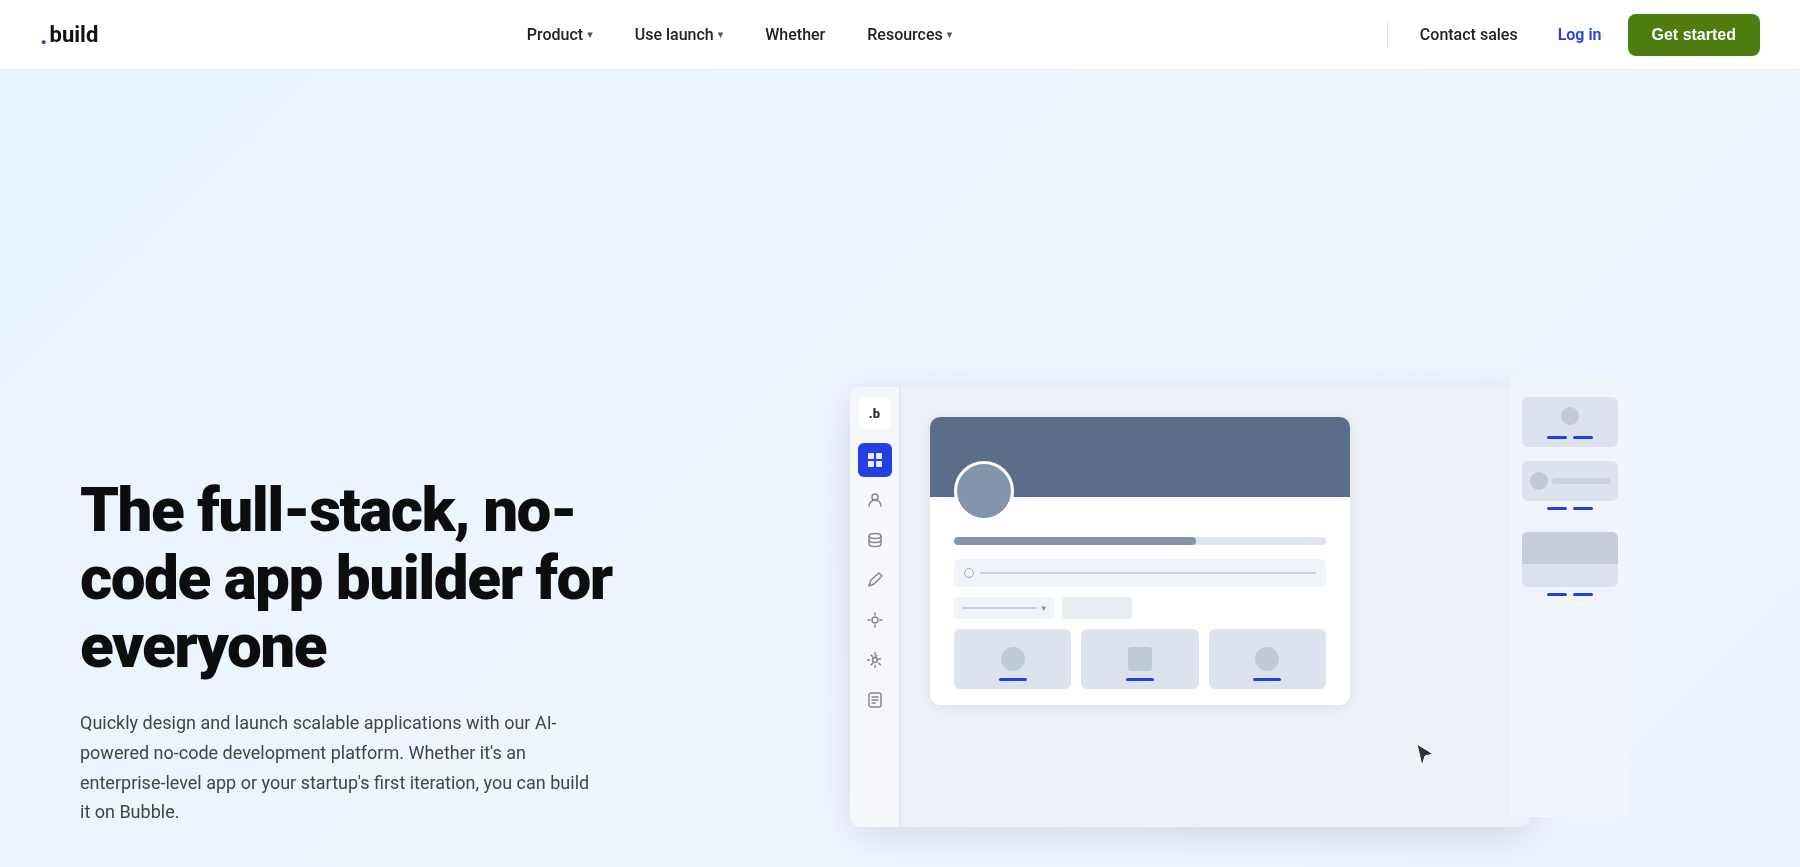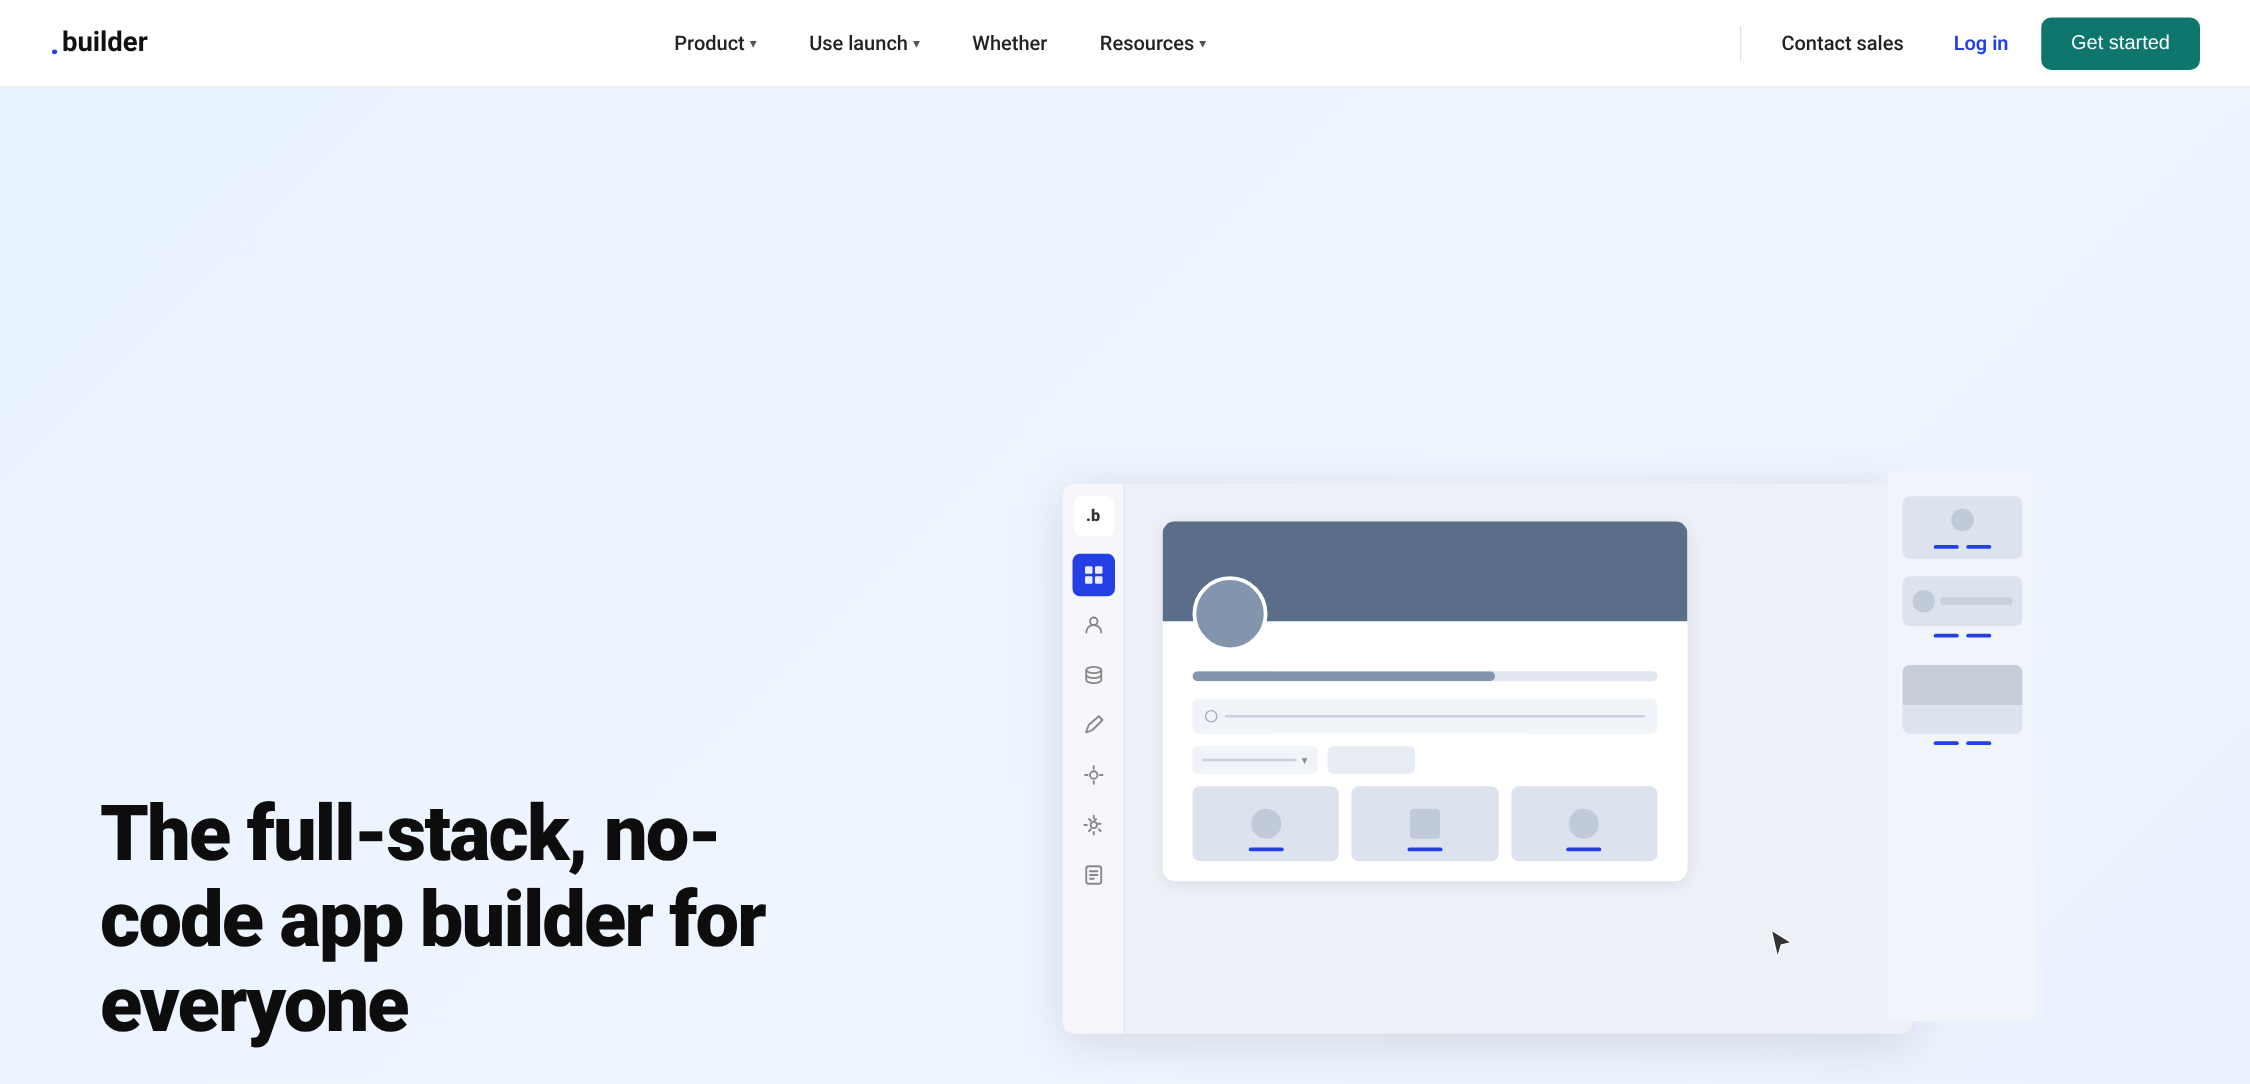--- a/index.html
+++ b/index.html
@@ -88,24 +88,24 @@
     .btn-login {
       font-size: 16px;
       font-weight: 600;
       color: #2440e5;
       cursor: pointer;
       padding: 8px 14px;
       border-radius: 6px;
     }
 
     .btn-get-started-nav {
-      background: #0f766e;
+      background: #4d7c0f;
       color: #fff;
       font-size: 16px;
-      font-weight: 400;
+      font-weight: 700;
       padding: 12px 24px;
       border-radius: 8px;
       cursor: pointer;
       border: none;
       white-space: nowrap;
     }
 
     
     .hero {
       display: flex;
@@ -419,21 +419,21 @@
       padding-bottom: 8px;
       gap: 6px;
     }
   </style>
 </head>
 <body>
 
 <nav>
   <div class="nav-logo">
     <span class="dot">.</span>
-    <span>builder</span>
+    <span>build</span>
   </div>
 
   <div class="nav-center">
     <div class="nav-item">
       <span>Product</span>
       <span class="chevron">▾</span>
     </div>
     <div class="nav-item">
       <span>Use launch</span>
       <span class="chevron">▾</span>
@@ -451,20 +451,21 @@
     <div class="nav-divider"></div>
     <span class="btn-contact">Contact sales</span>
     <span class="btn-login">Log in</span>
     <button class="btn-get-started-nav">Get started</button>
   </div>
 </nav>
 
 <section class="hero">
   <div class="hero-left">
     <h1 class="hero-title">The full-stack, no-code app builder for everyone</h1>
+    <p class="hero-subtitle">Quickly design and launch scalable applications with our AI-powered no-code development platform. Whether it's an enterprise-level app or your startup's first iteration, you can build it on Bubble.</p>
   </div>
 
   <div class="hero-right">
     <div class="mockup-container">
 
       <div class="mockup-main">
 
         <div class="mockup-sidebar">
           <div class="mockup-sidebar-logo">
             <span>.b</span>

